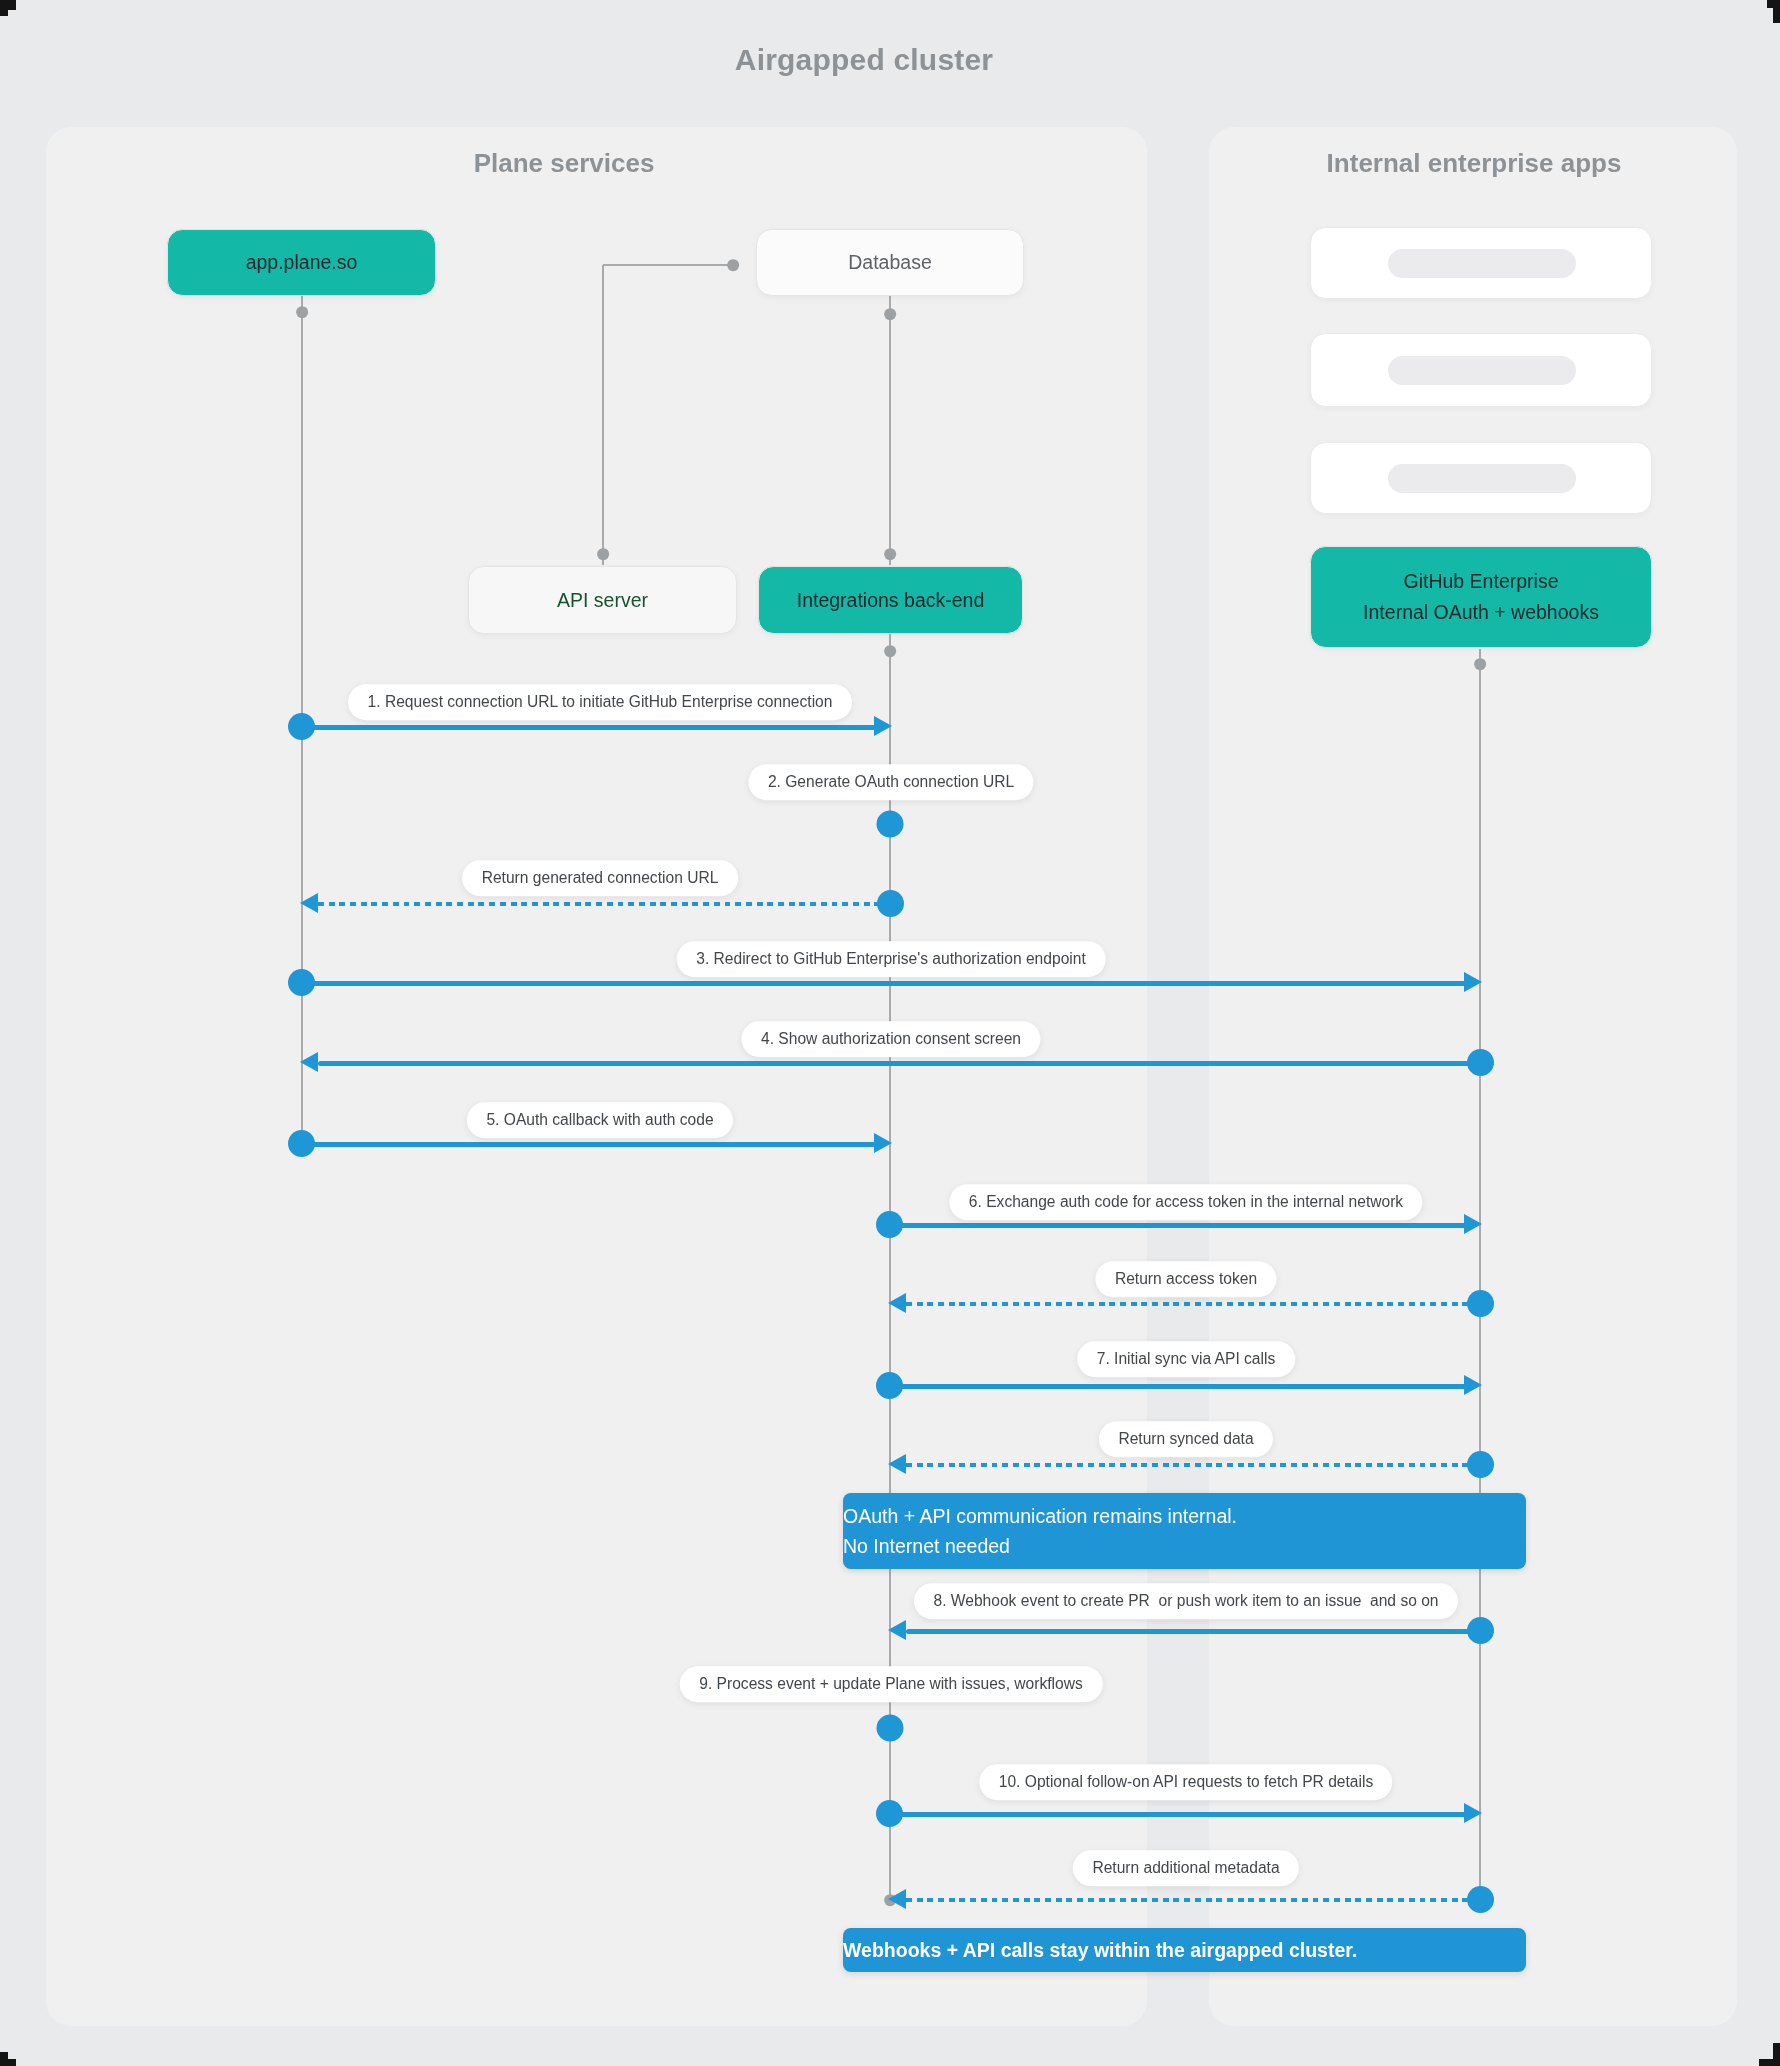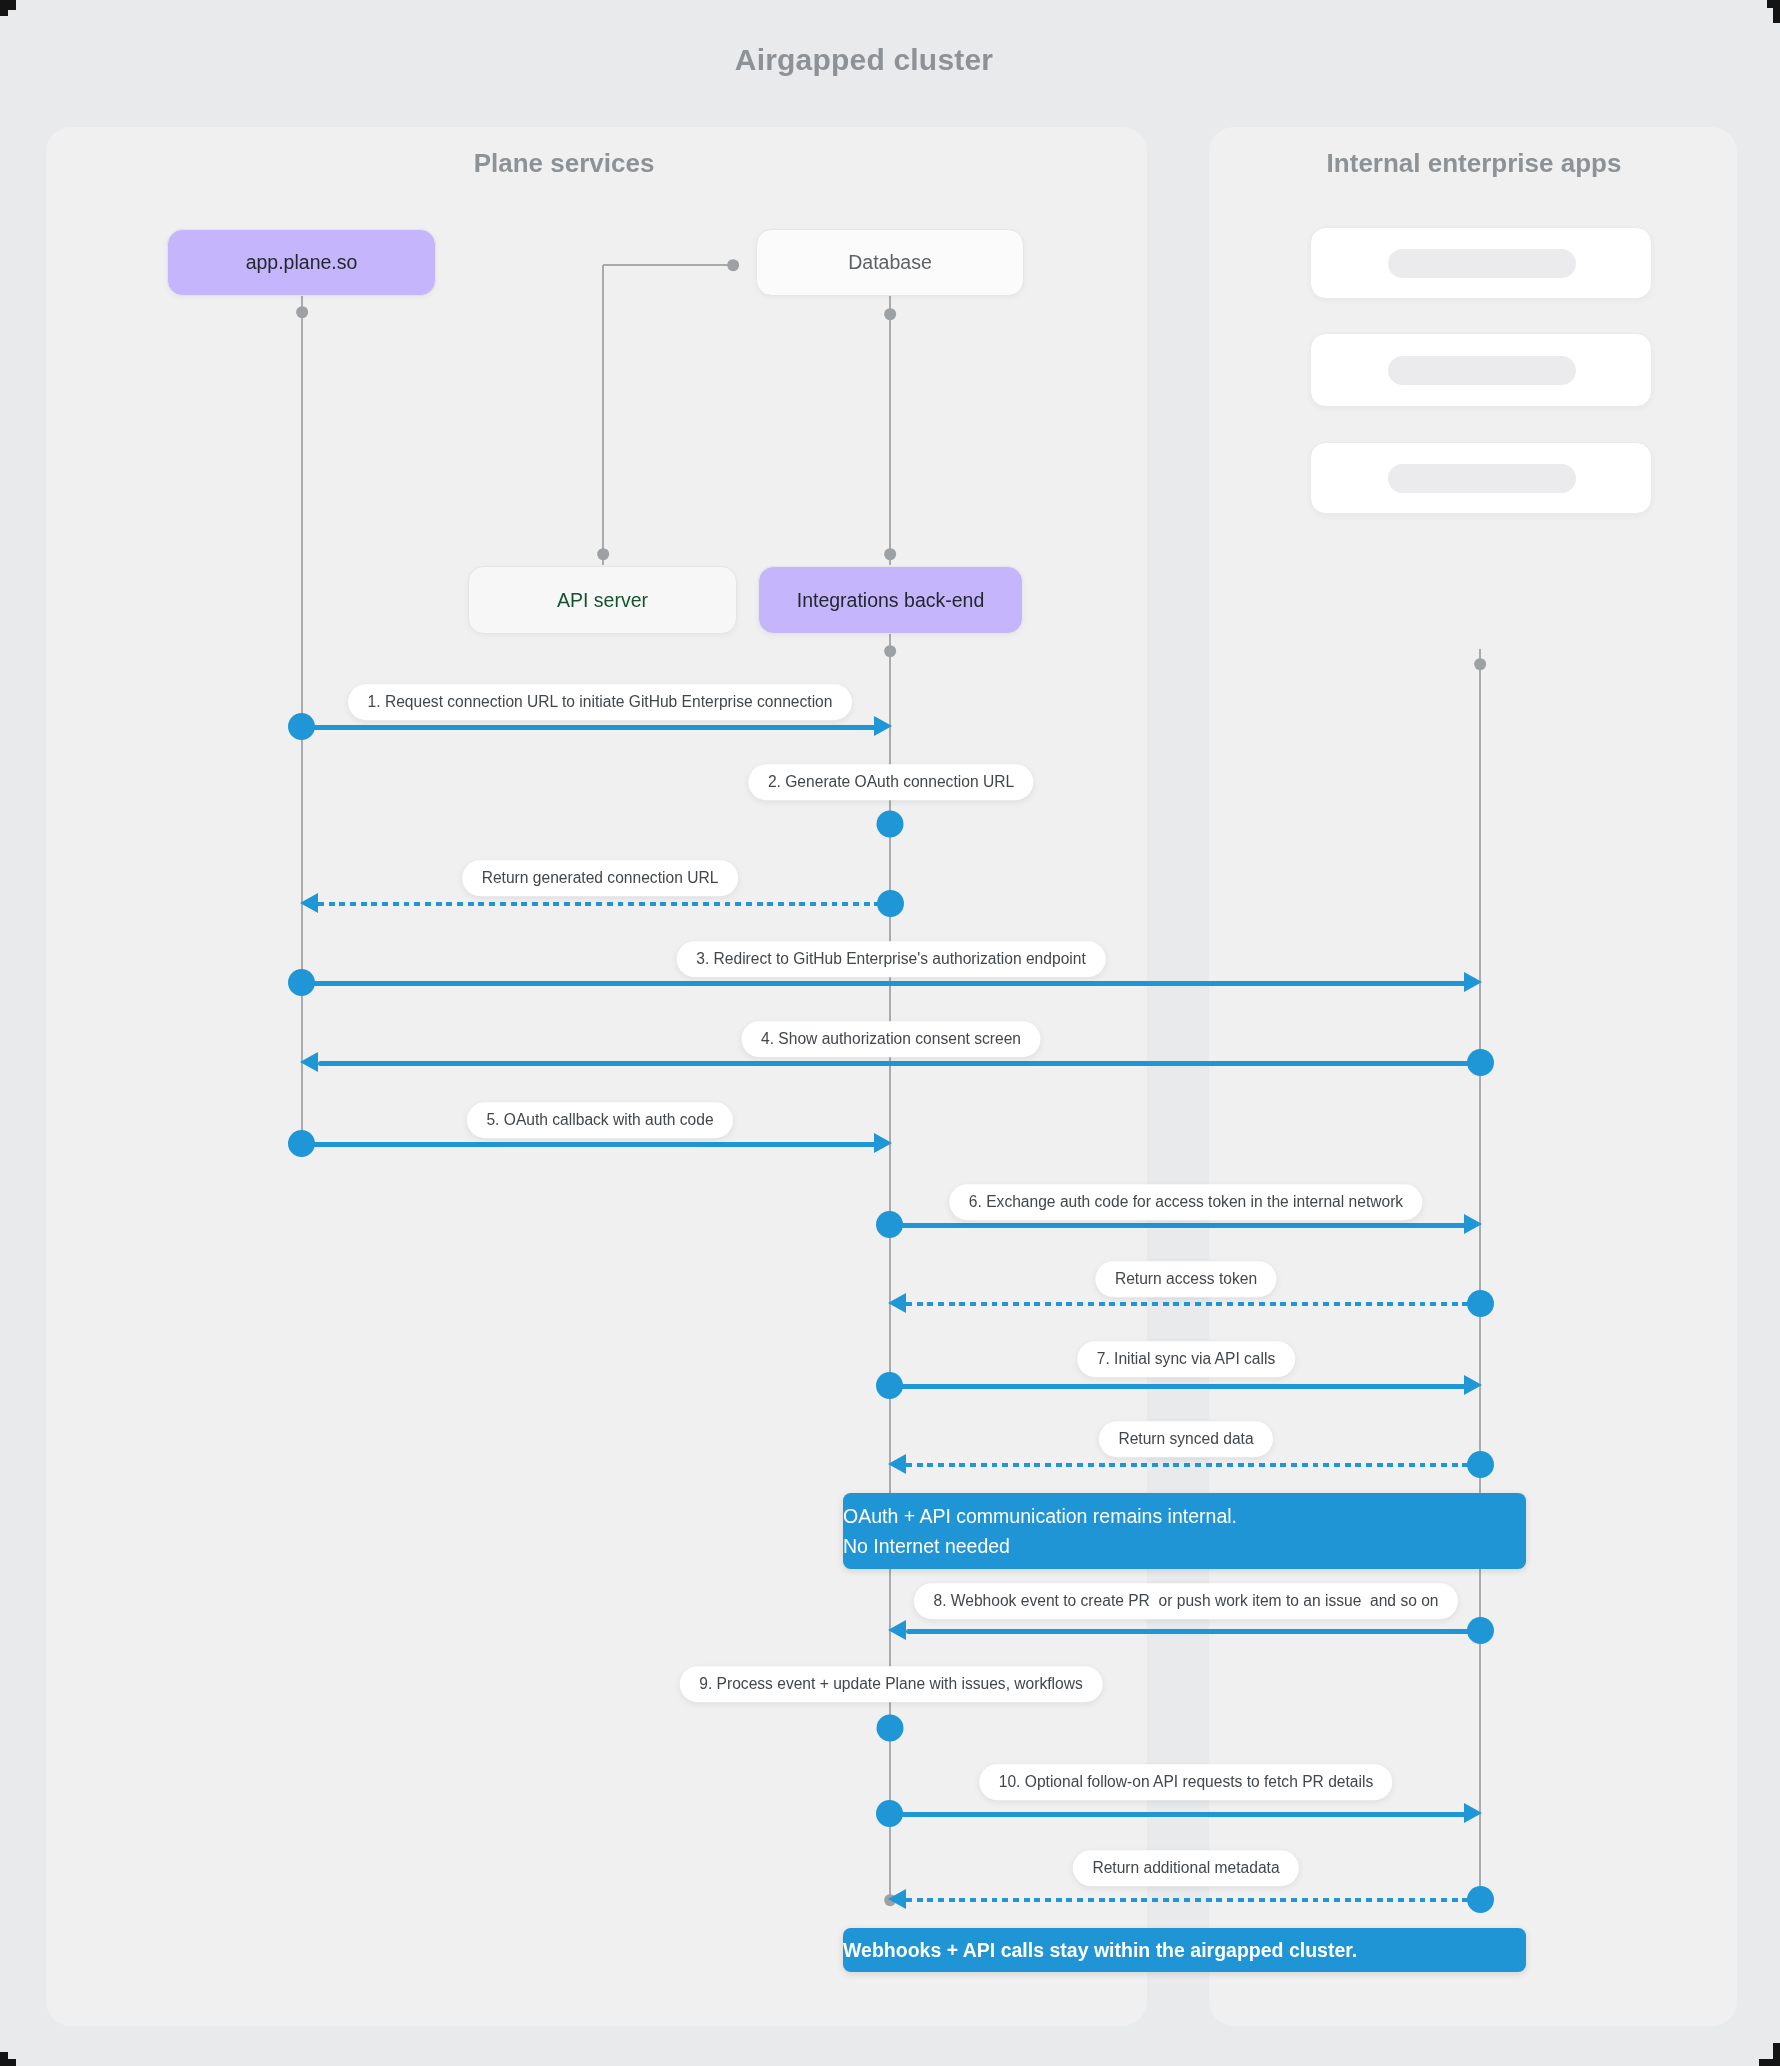--- a/index.html
+++ b/index.html
@@ -18,21 +18,21 @@
     position:absolute;top:43px;left:864px;transform:translateX(-50%);
     font-size:30px;font-weight:700;color:#8d9296;letter-spacing:0.2px;white-space:nowrap;
   }
   .panel-title{
     position:absolute;top:148px;font-size:26px;font-weight:700;color:#8d9296;
     transform:translateX(-50%);white-space:nowrap;
   }
   
   .node{
     position:absolute;display:flex;align-items:center;justify-content:center;
-    background:#c4b5fd;border:1px solid #e4e5e7;border-radius:15.6px;
+    background:#14b8a6;border:1px solid #e4e5e7;border-radius:15.6px;
     box-shadow:0 2px 5.9px rgba(0,0,0,.045);
     font-size:19.5px;color:#23282d;text-align:center;box-sizing:border-box;
   }
   .node.muted{background:#f7f7f8;color:#14532d;}
   .node.soft{background:#fbfbfc;color:#5d6267;}
   .node.two-line{flex-direction:column;line-height:1.6;}
   
   .skeleton{position:absolute;background:#ffffff;border:1px solid #e9eaec;border-radius:15.6px;
     box-shadow:0 2px 5.9px rgba(0,0,0,.04);display:flex;align-items:center;box-sizing:border-box;}
   .skeleton .bar{position:absolute;left:77px;width:188px;height:29px;border-radius:14.6px;background:#ebebed;}
@@ -116,20 +116,24 @@
     <span>app.plane.so</span>
   </div>
   <div class="node soft" style="left:756px;top:229px;width:268px;height:67px;">
     <span>Database</span>
   </div>
   <div class="node muted" style="left:468px;top:566px;width:269px;height:68px;">
     <span>API server</span>
   </div>
   <div class="node" style="left:758px;top:566px;width:265px;height:68px;">
     <span>Integrations back-end</span>
+  </div>
+  <div class="node two-line" style="left:1310px;top:546px;width:342px;height:102px;">
+    <span>GitHub Enterprise</span>
+    <span>Internal OAuth + webhooks</span>
   </div>
 
   <div class="skeleton" style="left:1310px;top:227px;width:342px;height:72px;">
     <i class="bar"></i>
   </div>
   <div class="skeleton" style="left:1310px;top:333px;width:342px;height:74px;">
     <i class="bar"></i>
   </div>
   <div class="skeleton" style="left:1310px;top:442px;width:342px;height:72px;">
     <i class="bar"></i>

